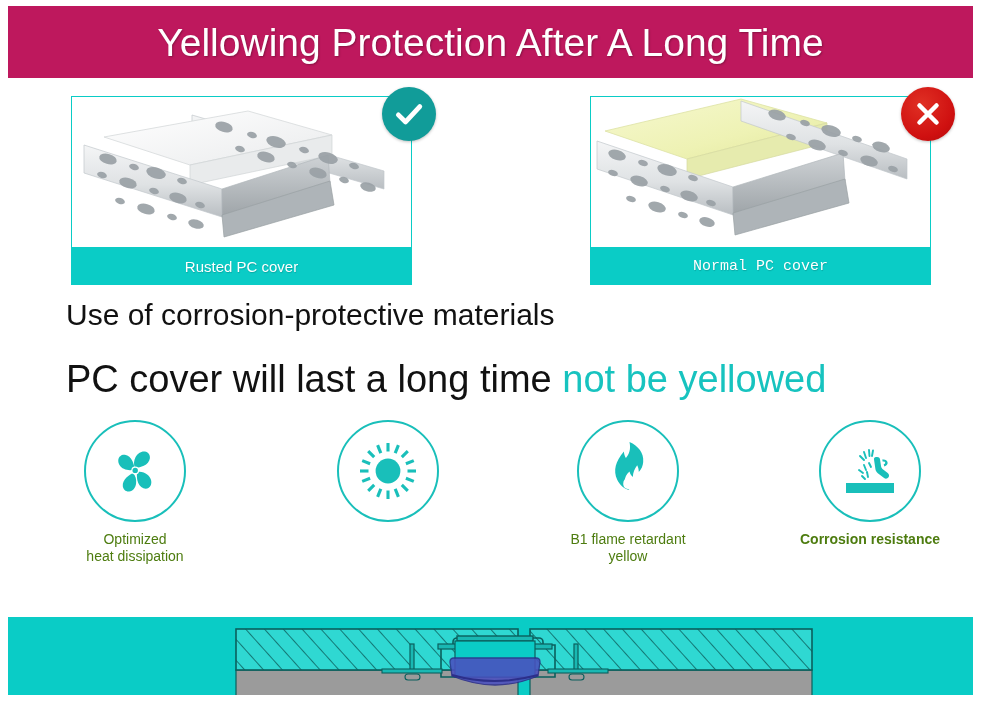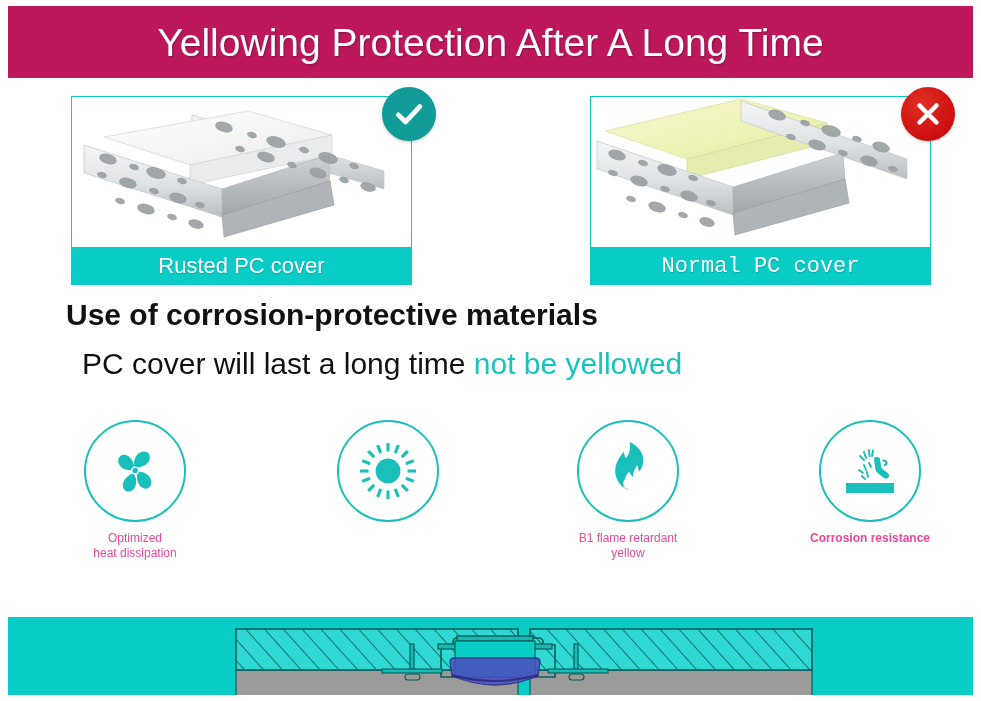--- a/index.html
+++ b/index.html
@@ -67,21 +67,21 @@
   .card-photo svg { display: block; width: 100%; height: 100%; }
 
   .card-caption {
     position: absolute;
     left: 0;
     top: 151px;
     width: 341px;
     height: 38px;
     background: #0ACCC6;
     color: #ffffff;
-    font-size: 22px;
+    font-size: 15px;
     display: flex;
     align-items: center;
     justify-content: center;
     text-shadow: 0.5px 0.5px 1px rgba(0,0,0,0.18);
   }
 
   .badge {
     position: absolute;
     top: -9px;
     width: 54px;
@@ -105,31 +105,31 @@
   
   .headline-block {
     position: absolute;
     left: 66px;
     top: 298px;
     width: 880px;
   }
   .headline-1 {
     font-size: 30px;
     color: #111111;
-    font-weight: 700;
+    font-weight: 400;
     line-height: 1.1;
-    margin: 0 0 16px 0;
+    margin: 0 0 28px 0;
     white-space: nowrap;
   }
   .headline-2 {
-    font-size: 30px;
+    font-size: 38px;
     color: #111111;
     font-weight: 400;
     line-height: 1.1;
-    margin: 16px;
+    margin: 0;
     white-space: nowrap;
   }
   .accent-teal { color: #17C3BF; }
 
   
   .features {
     position: absolute;
     left: 0;
     top: 420px;
     width: 981px;
@@ -155,22 +155,22 @@
     display: flex;
     align-items: center;
     justify-content: center;
     box-sizing: border-box;
     background: #ffffff;
   }
   .feature-circle svg { width: 64px; height: 64px; display:block; }
 
   .feature-label {
     margin-top: 9px;
-    font-size: 12px;
-    color: #ec4899;
+    font-size: 14px;
+    color: #4d7c0f;
     line-height: 1.22;
     white-space: pre-line;
   }
 
   
   .tech-band {
     position: absolute;
     left: 8px;
     top: 617px;
     width: 965px;

